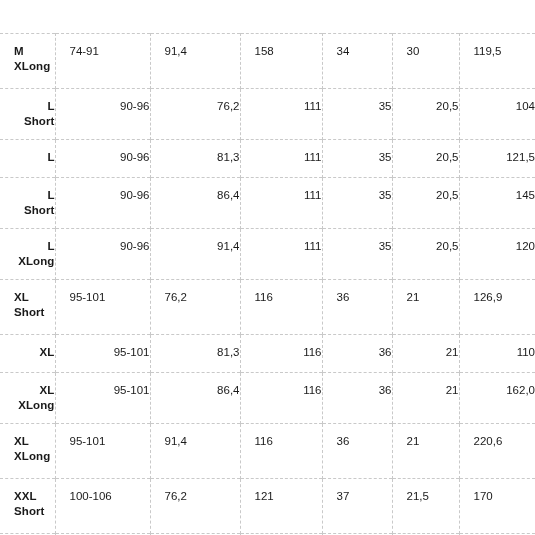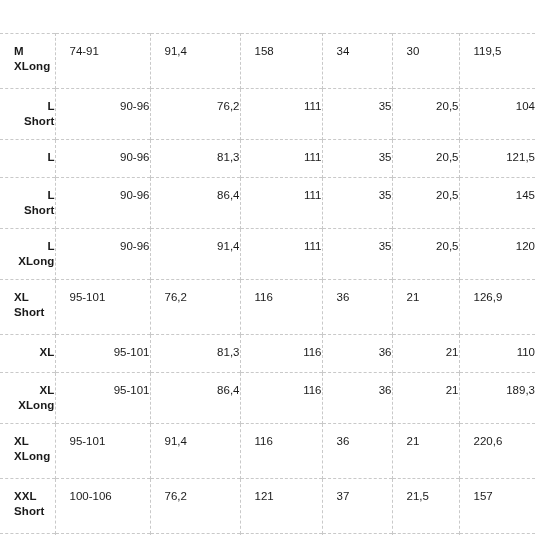--- a/index.html
+++ b/index.html
@@ -141,41 +141,41 @@
         <td>21</td>
         <td>110</td>
       </tr>
       <tr class="short">
         <td>XL XLong</td>
         <td>95-101</td>
         <td>86,4</td>
         <td>116</td>
         <td>36</td>
         <td>21</td>
-        <td>189,3</td>
+        <td>162,0</td>
       </tr>
       <tr class="tall">
         <td class="stacked">XL
 XLong</td>
         <td>95-101</td>
         <td>91,4</td>
         <td>116</td>
         <td>36</td>
         <td>21</td>
         <td>220,6</td>
       </tr>
       <tr class="tall">
         <td class="stacked">XXL
 Short</td>
         <td>100-106</td>
         <td>76,2</td>
         <td>121</td>
         <td>37</td>
         <td>21,5</td>
-        <td>157</td>
+        <td>170</td>
       </tr>
       <tr class="short">
         <td>XXL</td>
         <td>100-106</td>
         <td>81,3</td>
         <td>121</td>
         <td>37</td>
         <td>21,5</td>
         <td>110,5</td>
       </tr>

